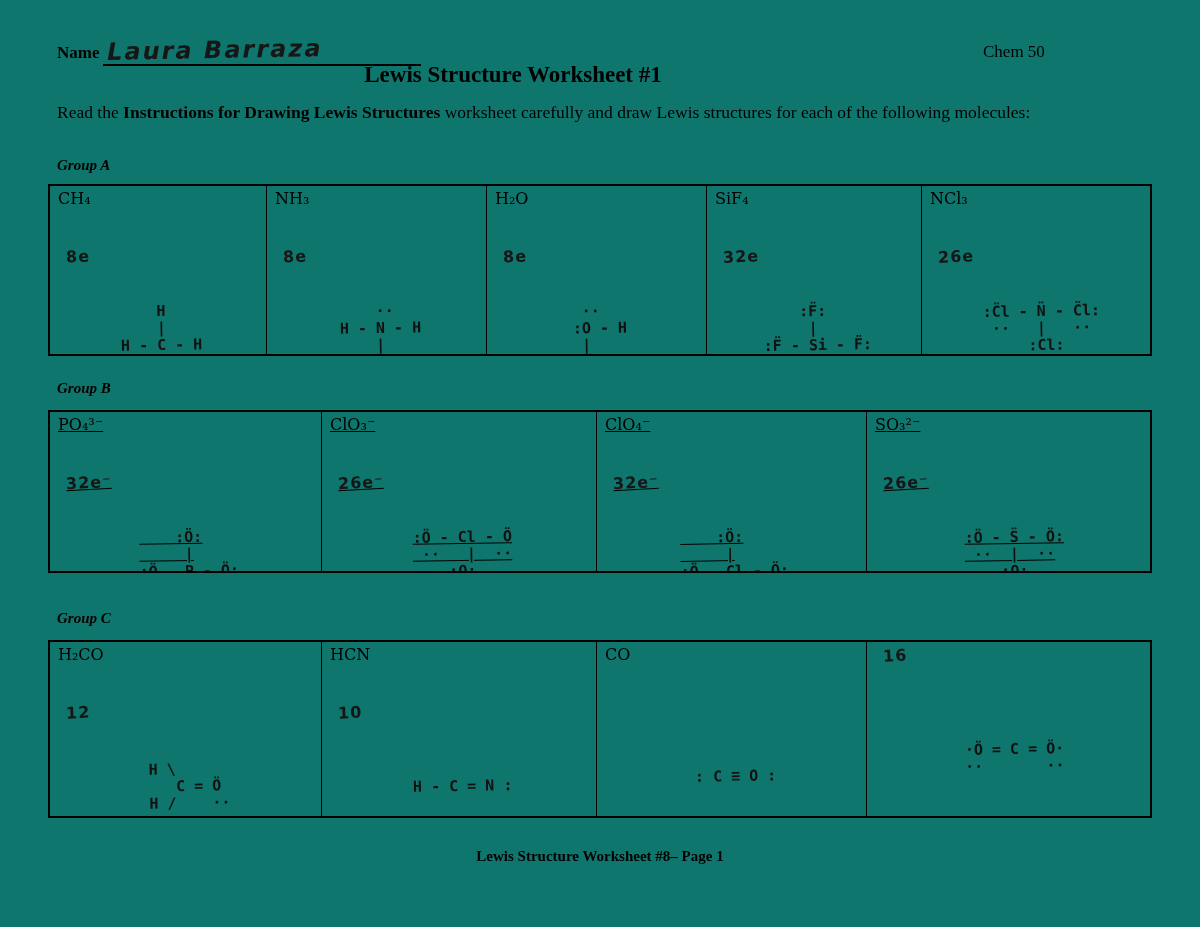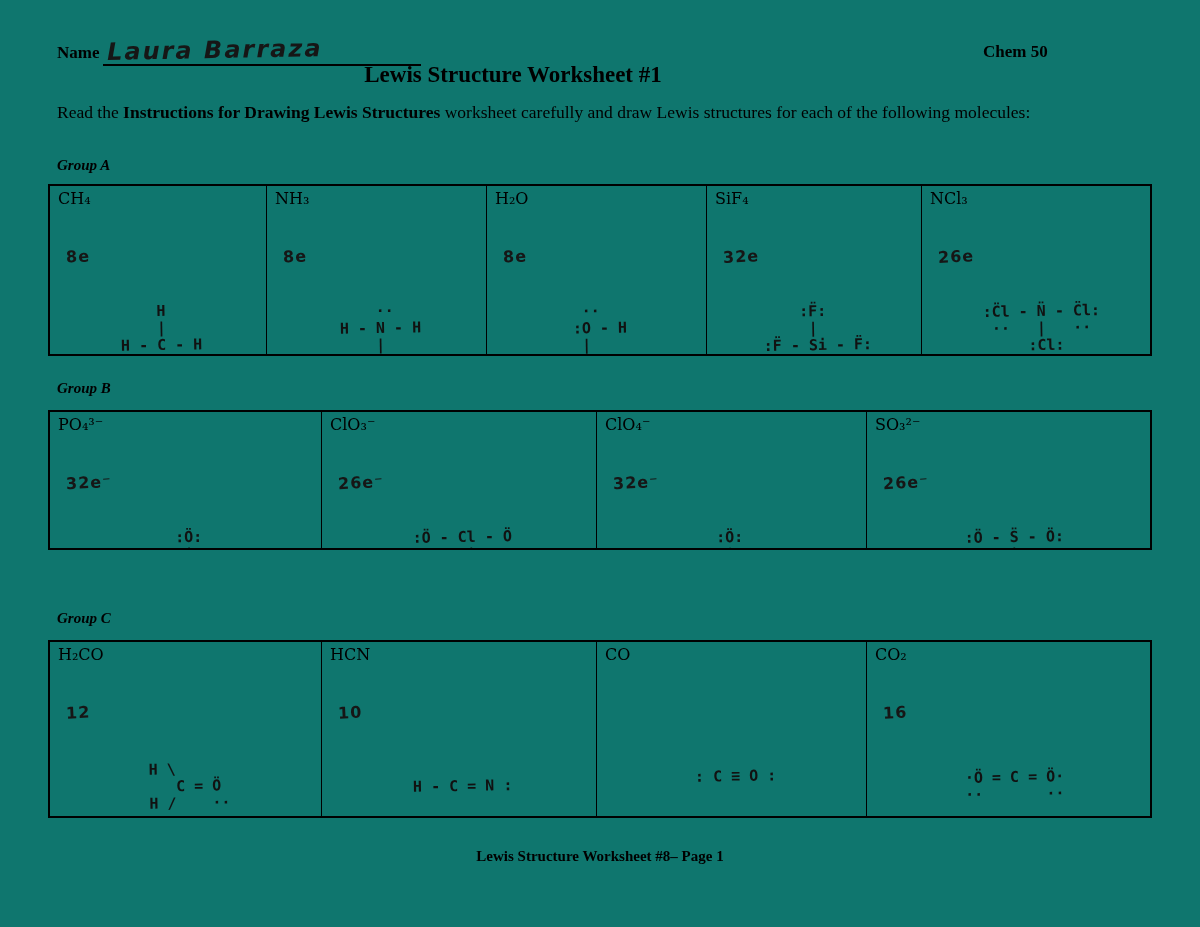--- a/index.html
+++ b/index.html
@@ -5,34 +5,34 @@
   html,body{margin:0;padding:0;background:#fff;}
   .page{position:relative;width:1200px;height:927px;background:#0f766e;color:#000;
         font-family:"Liberation Serif", serif;overflow:hidden;}
 
   
   .name-row{position:absolute;left:57px;top:36px;width:1086px;}
   .name-label{font-weight:bold;font-size:17px;}
   .name-line{display:inline-block;min-width:318px;border-bottom:2px solid #000;margin-left:4px;vertical-align:baseline;}
   .hand{font-family:"DejaVu Sans", sans-serif;font-weight:700;color:#161616;}
   .name-value{font-size:24px;font-style:italic;letter-spacing:2px;transform:rotate(-1deg);display:inline-block;padding:0 8px 0 4px;}
-  .course{position:absolute;left:983px;top:42px;font-weight:bold;font-size:17px;}
+  .course{position:absolute;left:983px;top:42px;font-weight:normal;font-size:17px;}
   .title{position:absolute;left:0;top:62px;width:1026px;text-align:center;font-weight:bold;font-size:23px;}
   .instructions{position:absolute;left:57px;top:101px;width:1060px;font-size:17.5px;line-height:1.3;}
   .instructions b{font-weight:bold;}
 
   
   .group-label{position:absolute;font-weight:bold;font-style:italic;font-size:15px;}
   .glabel-a{left:57px;top:157px;}
   .glabel-b{left:57px;top:380px;}
   .glabel-c{left:57px;top:610px;}
 
   .gtable{position:absolute;left:48px;width:1104px;border:2px solid #000;display:grid;box-sizing:border-box;}
   .table-a{top:184px;height:172px;grid-template-columns:217px 220px 220px 215px 232px;}
-  .table-b{top:410px;height:140px;grid-template-columns:272px 275px 270px 287px;}
+  .table-b{top:410px;height:163px;grid-template-columns:272px 275px 270px 287px;text-decoration:underline;}
   .table-c{top:640px;height:178px;grid-template-columns:272px 275px 270px 287px;}
 
   .cell{border-right:1.5px solid #000;padding:3px 0 3px 8px;display:flex;flex-direction:column;box-sizing:border-box;overflow:hidden;gap:37px;}
   .cell:last-child{border-right:none;}
   .formula{font-family:"DejaVu Serif", serif;font-size:16px;line-height:20px;}
   .count{font-size:16px;margin:1px 0 0 8px;width:max-content;transform:rotate(-3deg);letter-spacing:1px;}
   .artwrap{flex:1;display:flex;align-items:center;justify-content:center;}
   .art{font-family:"DejaVu Sans Mono", monospace;font-weight:700;font-size:15px;line-height:17px;
        white-space:pre;transform:rotate(-1deg);color:#111;}
 
@@ -177,21 +177,20 @@
         </div>
     </div>
     <div class="cell">
       <div class="formula">CO</div>
       <div class="count hand"></div>
       <div class="artwrap">
           <div class="art hand">: C ≡ O :</div>
         </div>
     </div>
     <div class="cell">
-      <div class="formula">CO₂</div>
       <div class="count hand">16</div>
       <div class="artwrap">
           <div class="art hand">·Ö = C = Ö·
 ··       ··</div>
         </div>
     </div>
   </div>
 
   <div class="footer">Lewis Structure Worksheet #8– Page 1</div>
 

